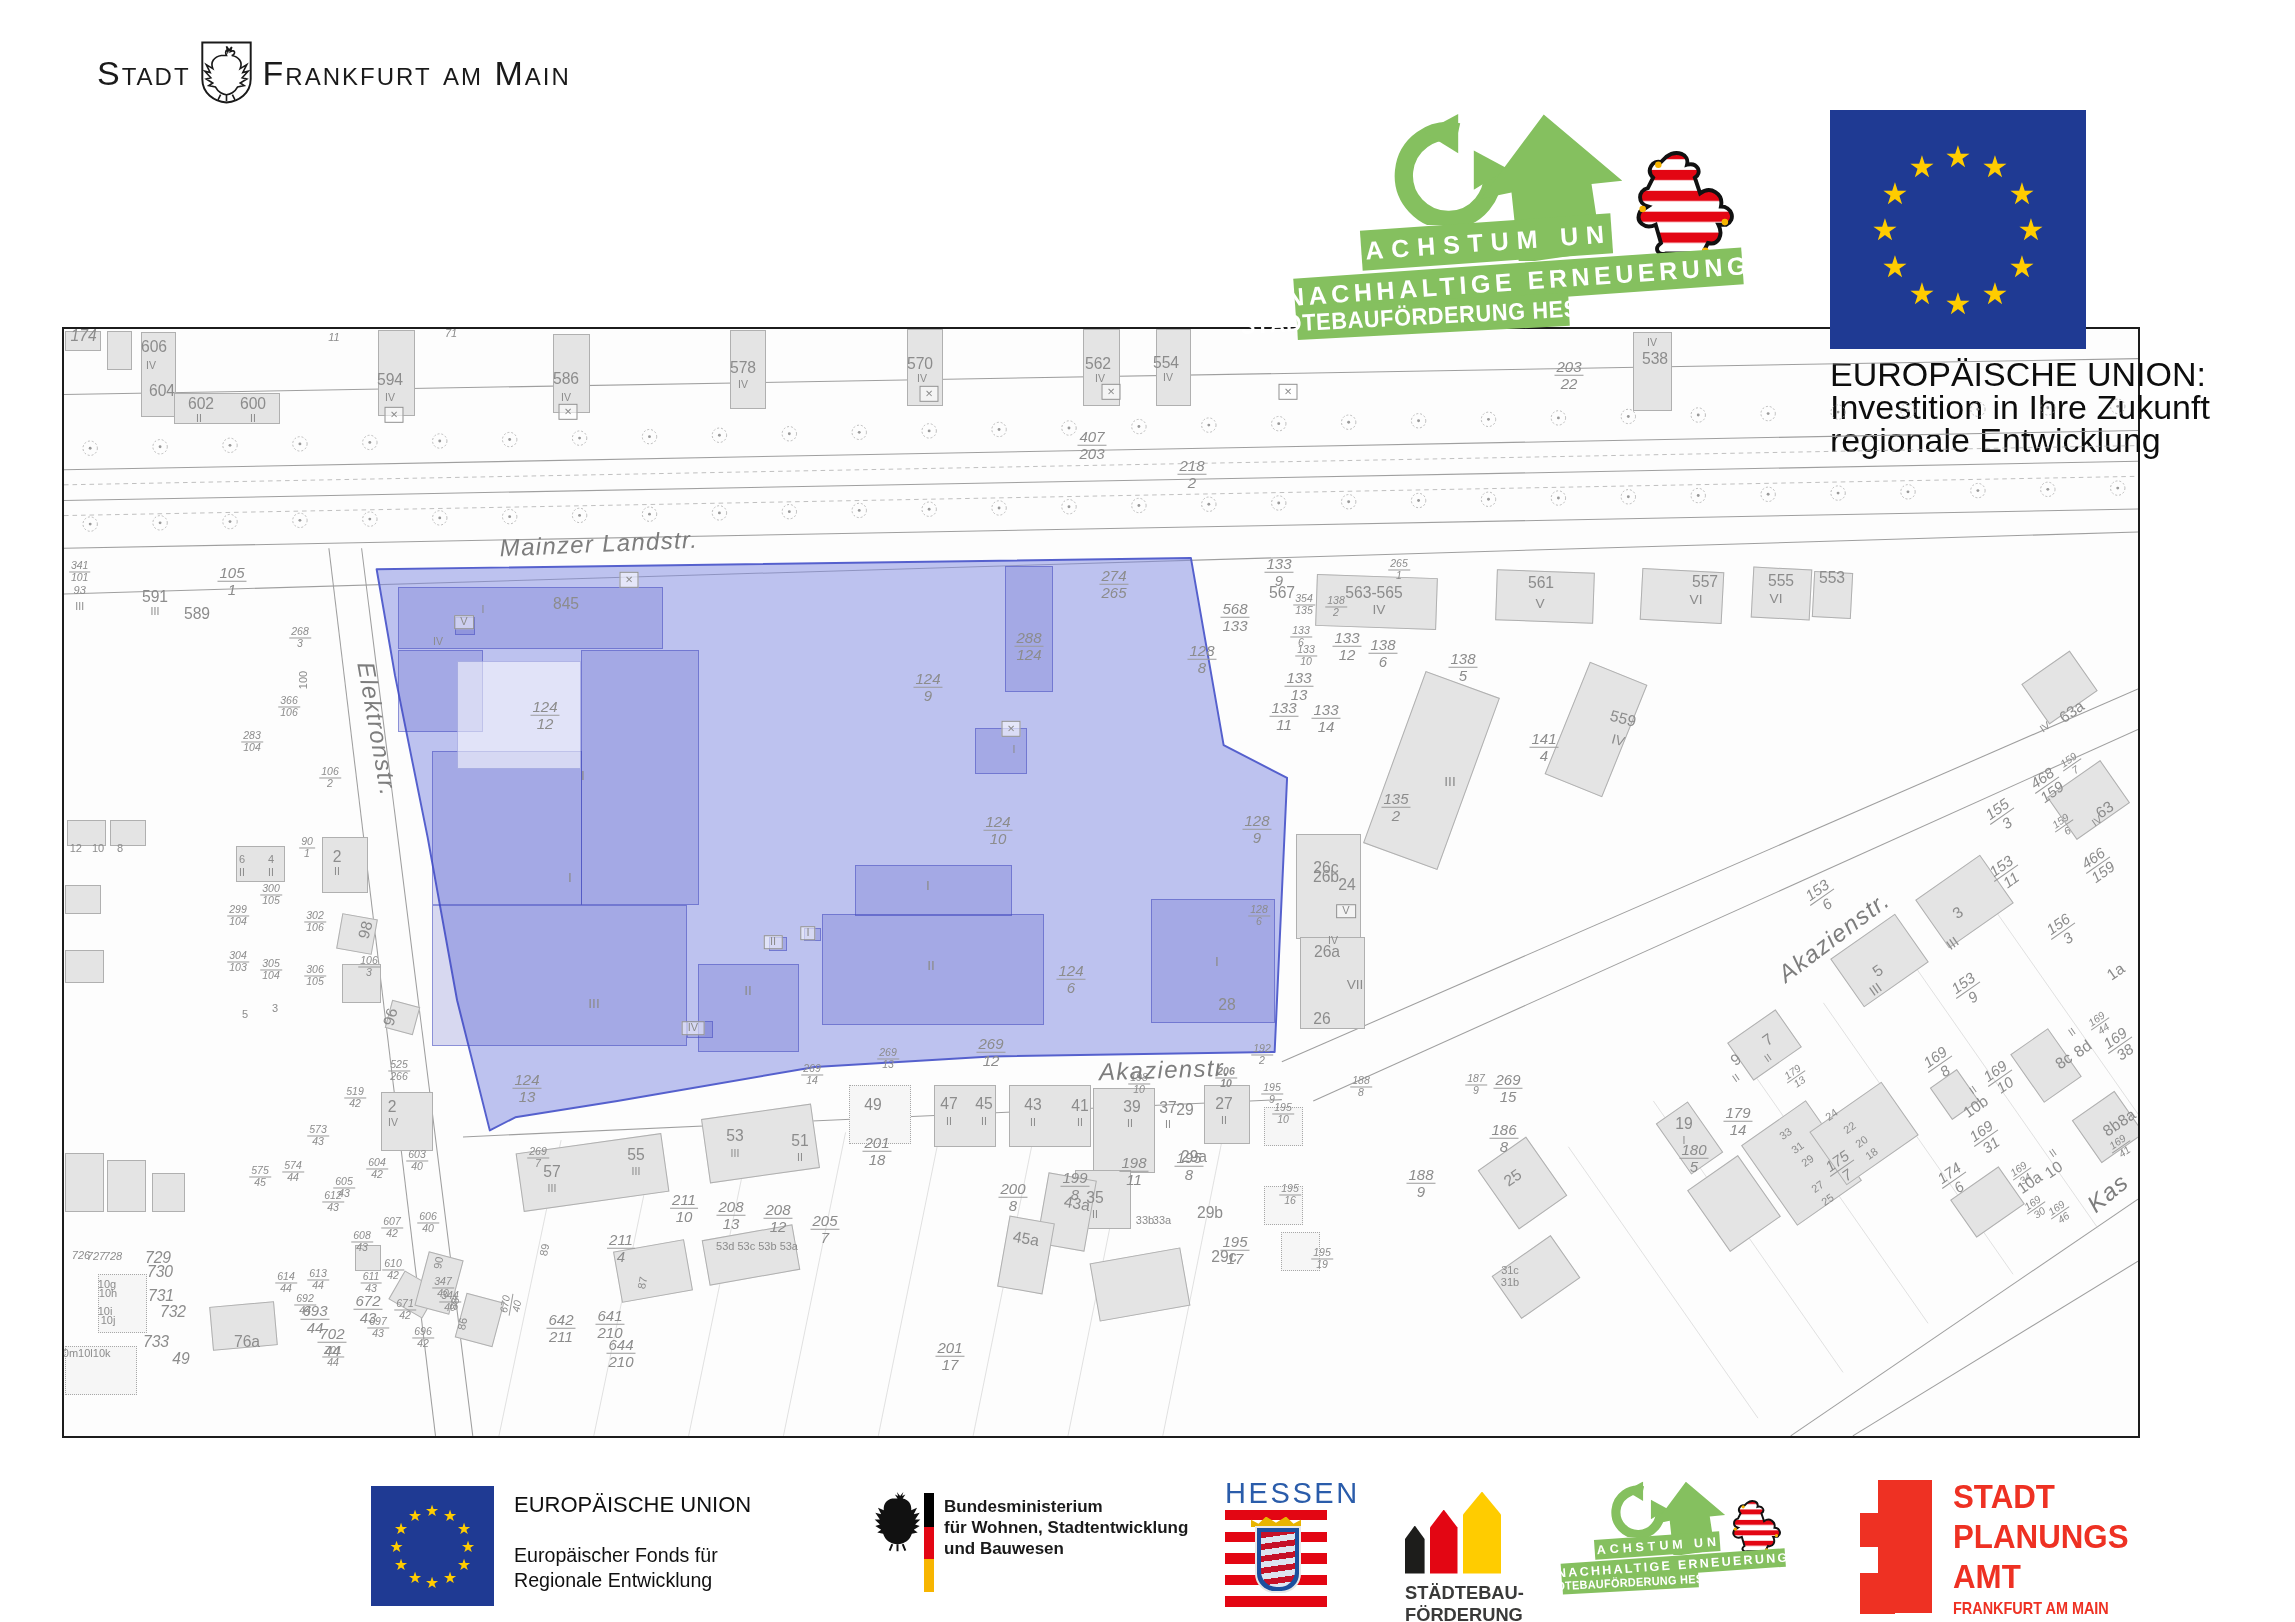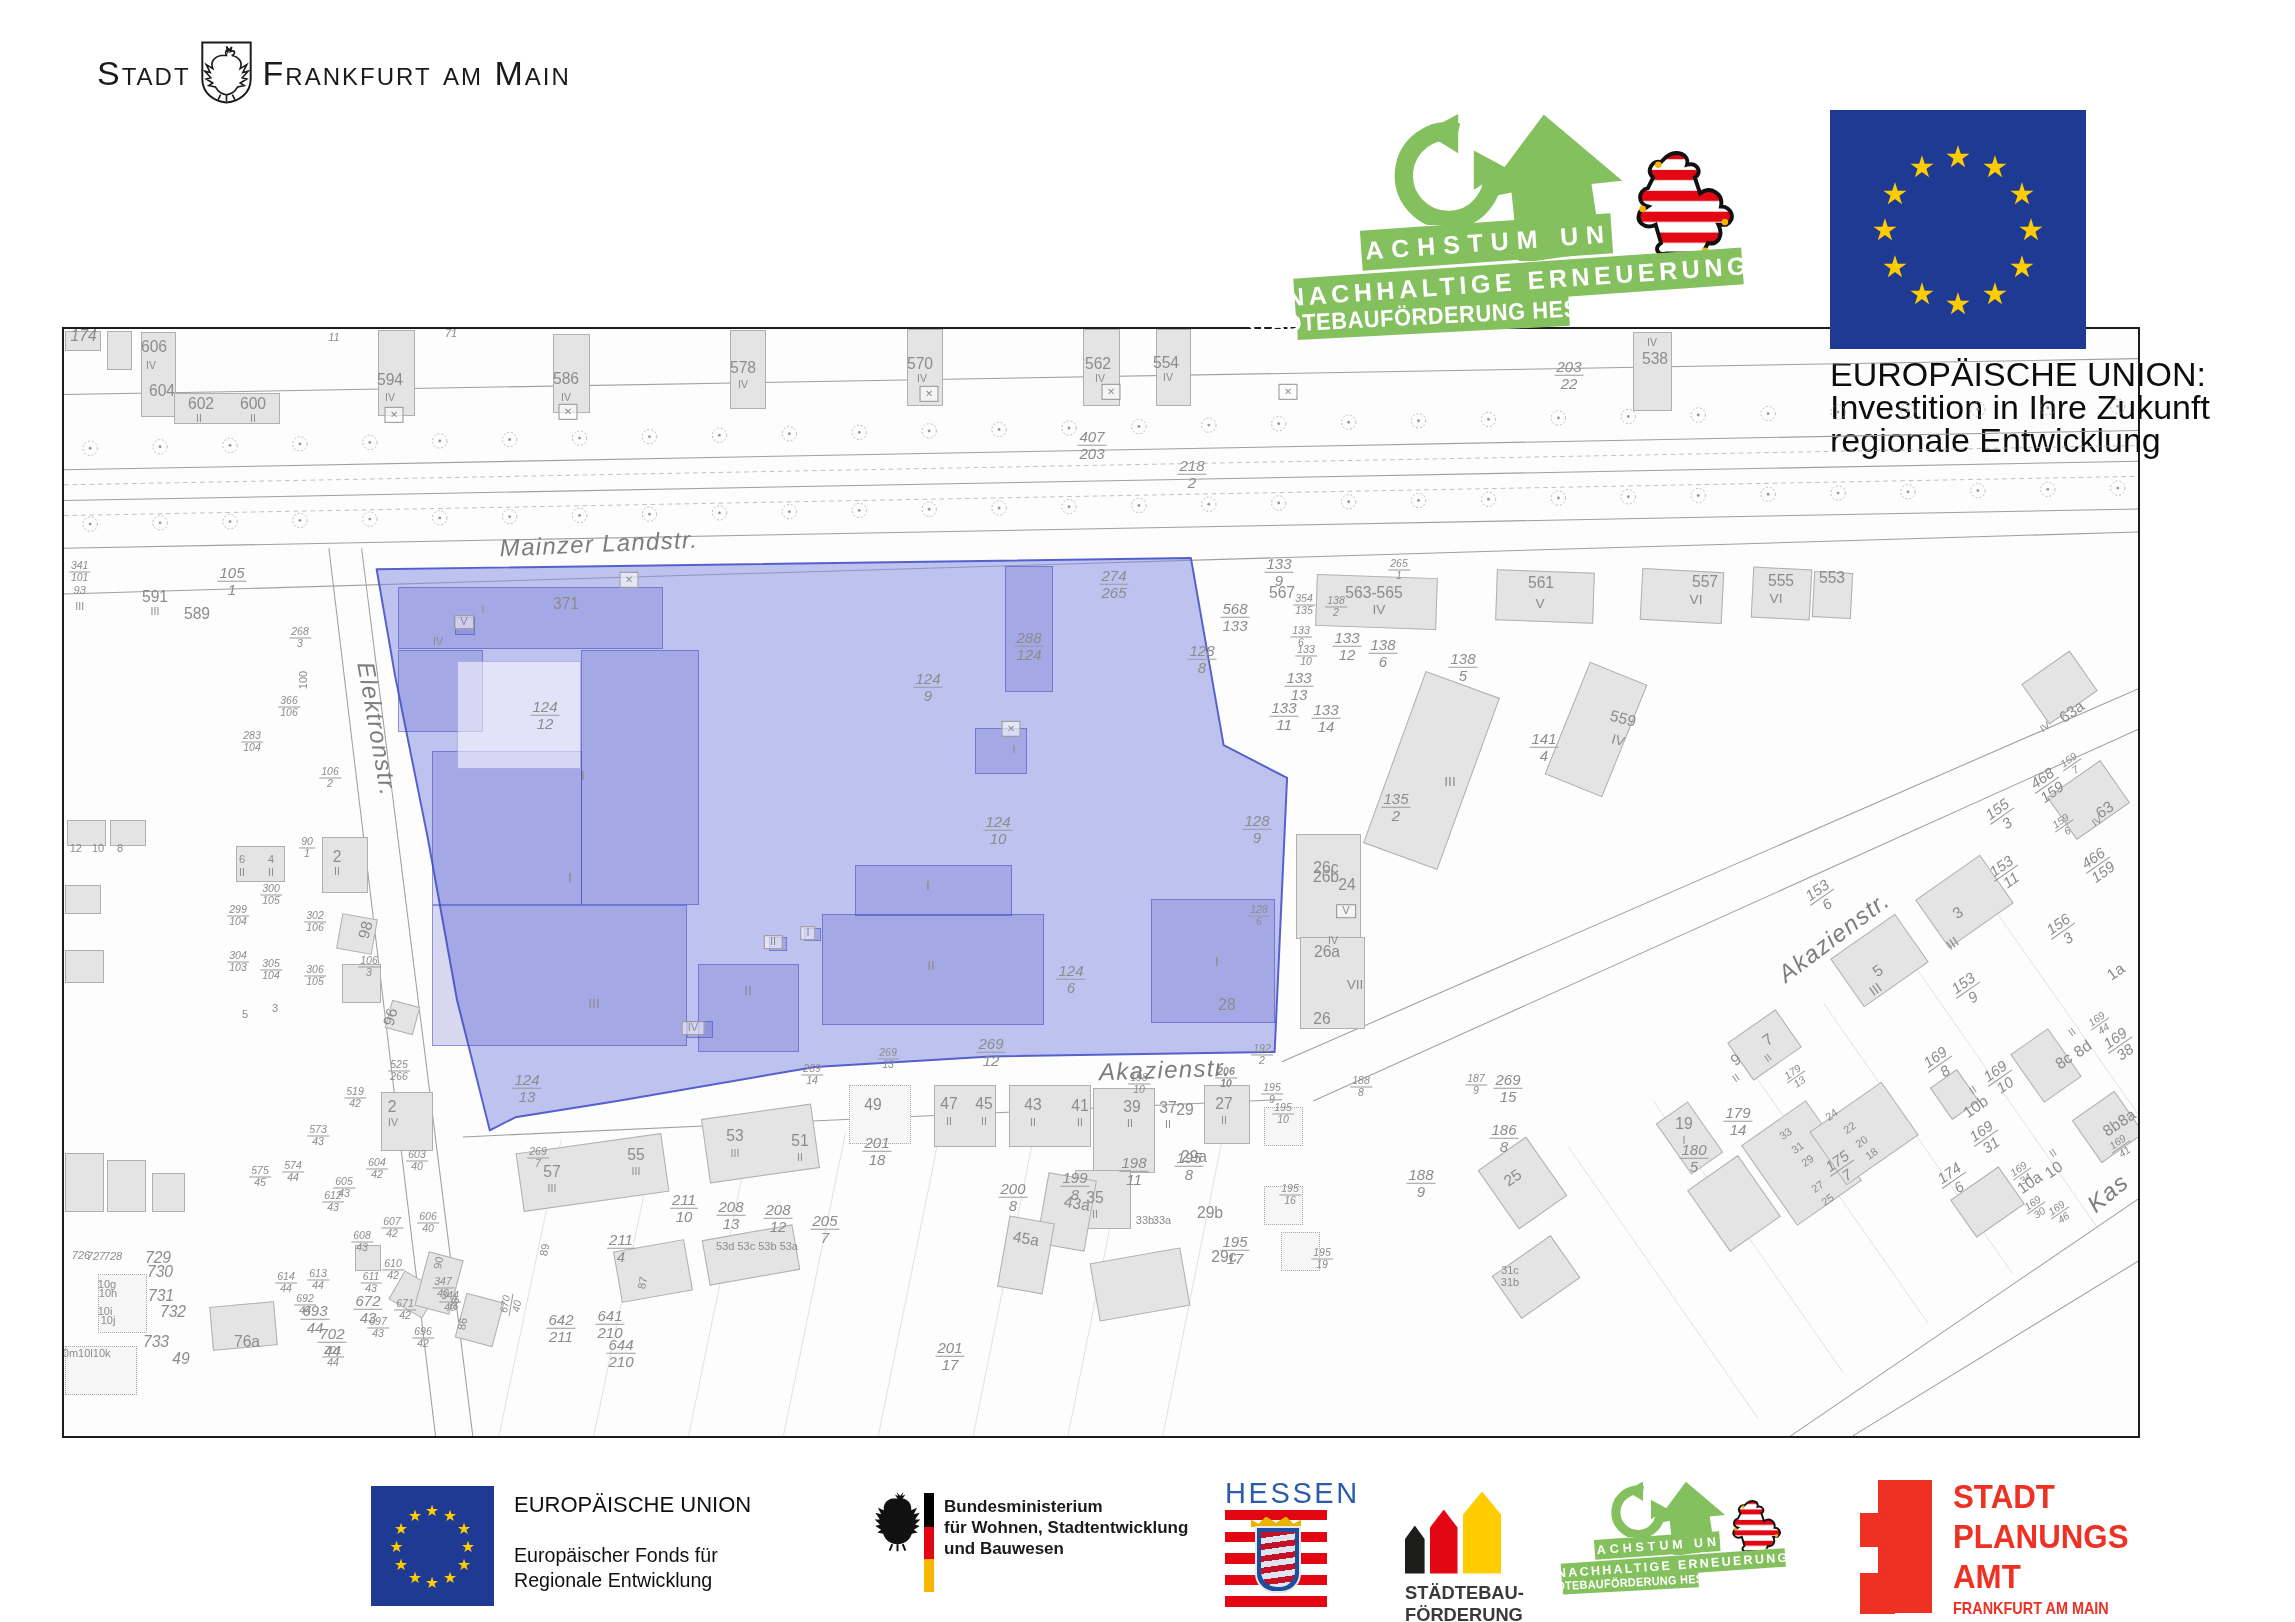--- a/index.html
+++ b/index.html
@@ -458,21 +458,21 @@
         <span class="num">106</span>
         <span class="den">3</span>
       </div>
       <div class="lab p sm" style="left: 181px; top: 686px; transform: translate(-50%, -50%);">5</div>
       <div class="lab p sm" style="left: 211px; top: 680px; transform: translate(-50%, -50%);">3</div>
       <div class="lab p" style="left: 327px; top: 688px; transform: translate(-50%, -50%) rotate(-75deg);">96</div>
       <div class="lab f sm" style="left: 335px; top: 742px; transform: translate(-50%, -50%);">
         <span class="num">525</span>
         <span class="den">266</span>
       </div>
-      <div class="lab p" style="left: 502px; top: 275px; transform: translate(-50%, -50%);">371</div>
+      <div class="lab p" style="left: 502px; top: 275px; transform: translate(-50%, -50%);">845</div>
       <div class="lab b sm" style="left: 400px; top: 293px; transform: translate(-50%, -50%);">V</div>
       <div class="lab r sm" style="left: 374px; top: 313px; transform: translate(-50%, -50%);">IV</div>
       <div class="lab r sm" style="left: 419px; top: 281px; transform: translate(-50%, -50%);">I</div>
       <div class="lab f" style="left: 481px; top: 386px; transform: translate(-50%, -50%);">
         <span class="num">124</span>
         <span class="den">12</span>
       </div>
       <div class="lab r" style="left: 519px; top: 447px; transform: translate(-50%, -50%);">I</div>
       <div class="lab r" style="left: 506px; top: 549px; transform: translate(-50%, -50%);">I</div>
       <div class="lab r" style="left: 530px; top: 675px; transform: translate(-50%, -50%);">III</div>

